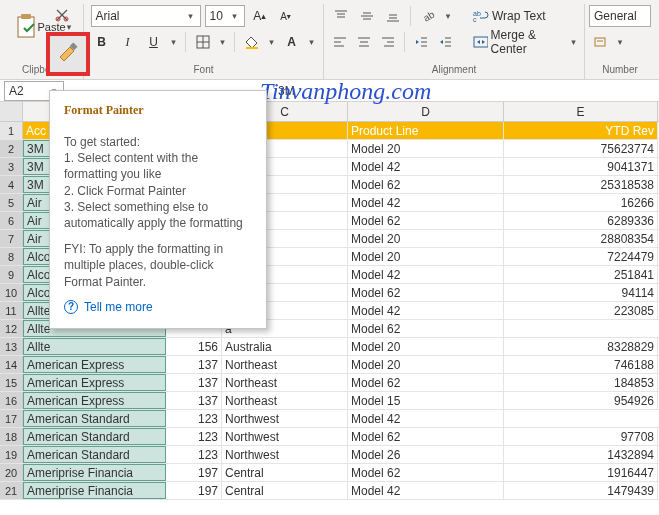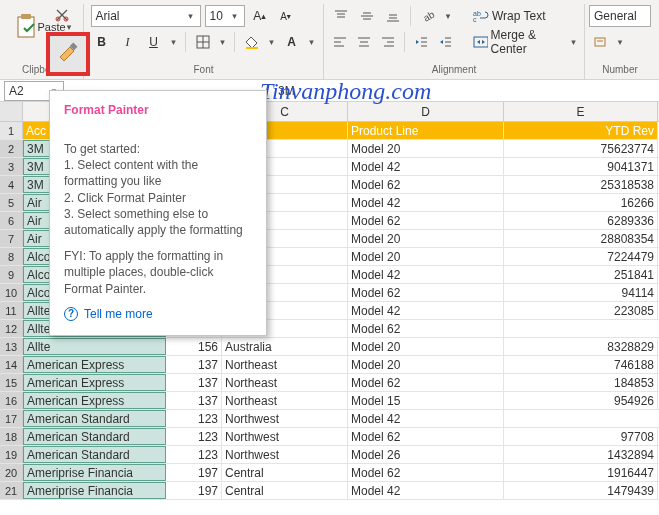--- a/index.html
+++ b/index.html
@@ -41,21 +41,21 @@
 .rowh { width:23px; border-right:1px solid #ccc; background:#e6e6e6; display:flex; align-items:center; justify-content:center; font-size:11px; color:#333;}
 .cell { border-right:1px solid #e4e4e4; padding:1px 3px; font-size:12px; white-space:nowrap; overflow:hidden; display:flex; align-items:center; }
 .cell.A{width:143px;} .cell.B{width:56px; justify-content:flex-end;} .cell.C{width:126px;} .cell.D{width:156px;} .cell.E{width:154px; justify-content:flex-end;}
 
 .header-row .cell { background:#fab900; color:#fff; font-weight:400; }
 .sel .cell.A { background:#cce4dd; border:1px solid #5fa08f; }
 .sel .rowh { background:#d4d4d4; }
 
 
 .tooltip { position:absolute; left:49px; top:90px; width:218px; background:#fff; border:1px solid #c5c5c5; box-shadow:3px 3px 6px rgba(0,0,0,0.25); padding:12px 14px 14px 14px; z-index:20; font-size:12px; color:#555;}
-.tooltip h4 { font-size:12px; color:#ec4899; font-weight:600; margin-bottom:24px;}
+.tooltip h4 { font-size:12px; color:#a16207; font-weight:600; margin-bottom:16px;font-family:Liberation Serif, serif;}
 .tooltip p { margin-bottom:10px; line-height:1.35; }
 .tellmore { color:#0066cc; display:flex; align-items:center; gap:6px; margin-top:6px;}
 .tellmore .q { width:14px; height:14px; border:1.3px solid #0066cc; border-radius:50%; display:inline-flex; align-items:center; justify-content:center; font-size:10px; font-weight:bold;}
 </style>
 </head>
 <body>
 
 <div class="ribbon">
 
   <div class="rgroup" style="min-width:80px;">

